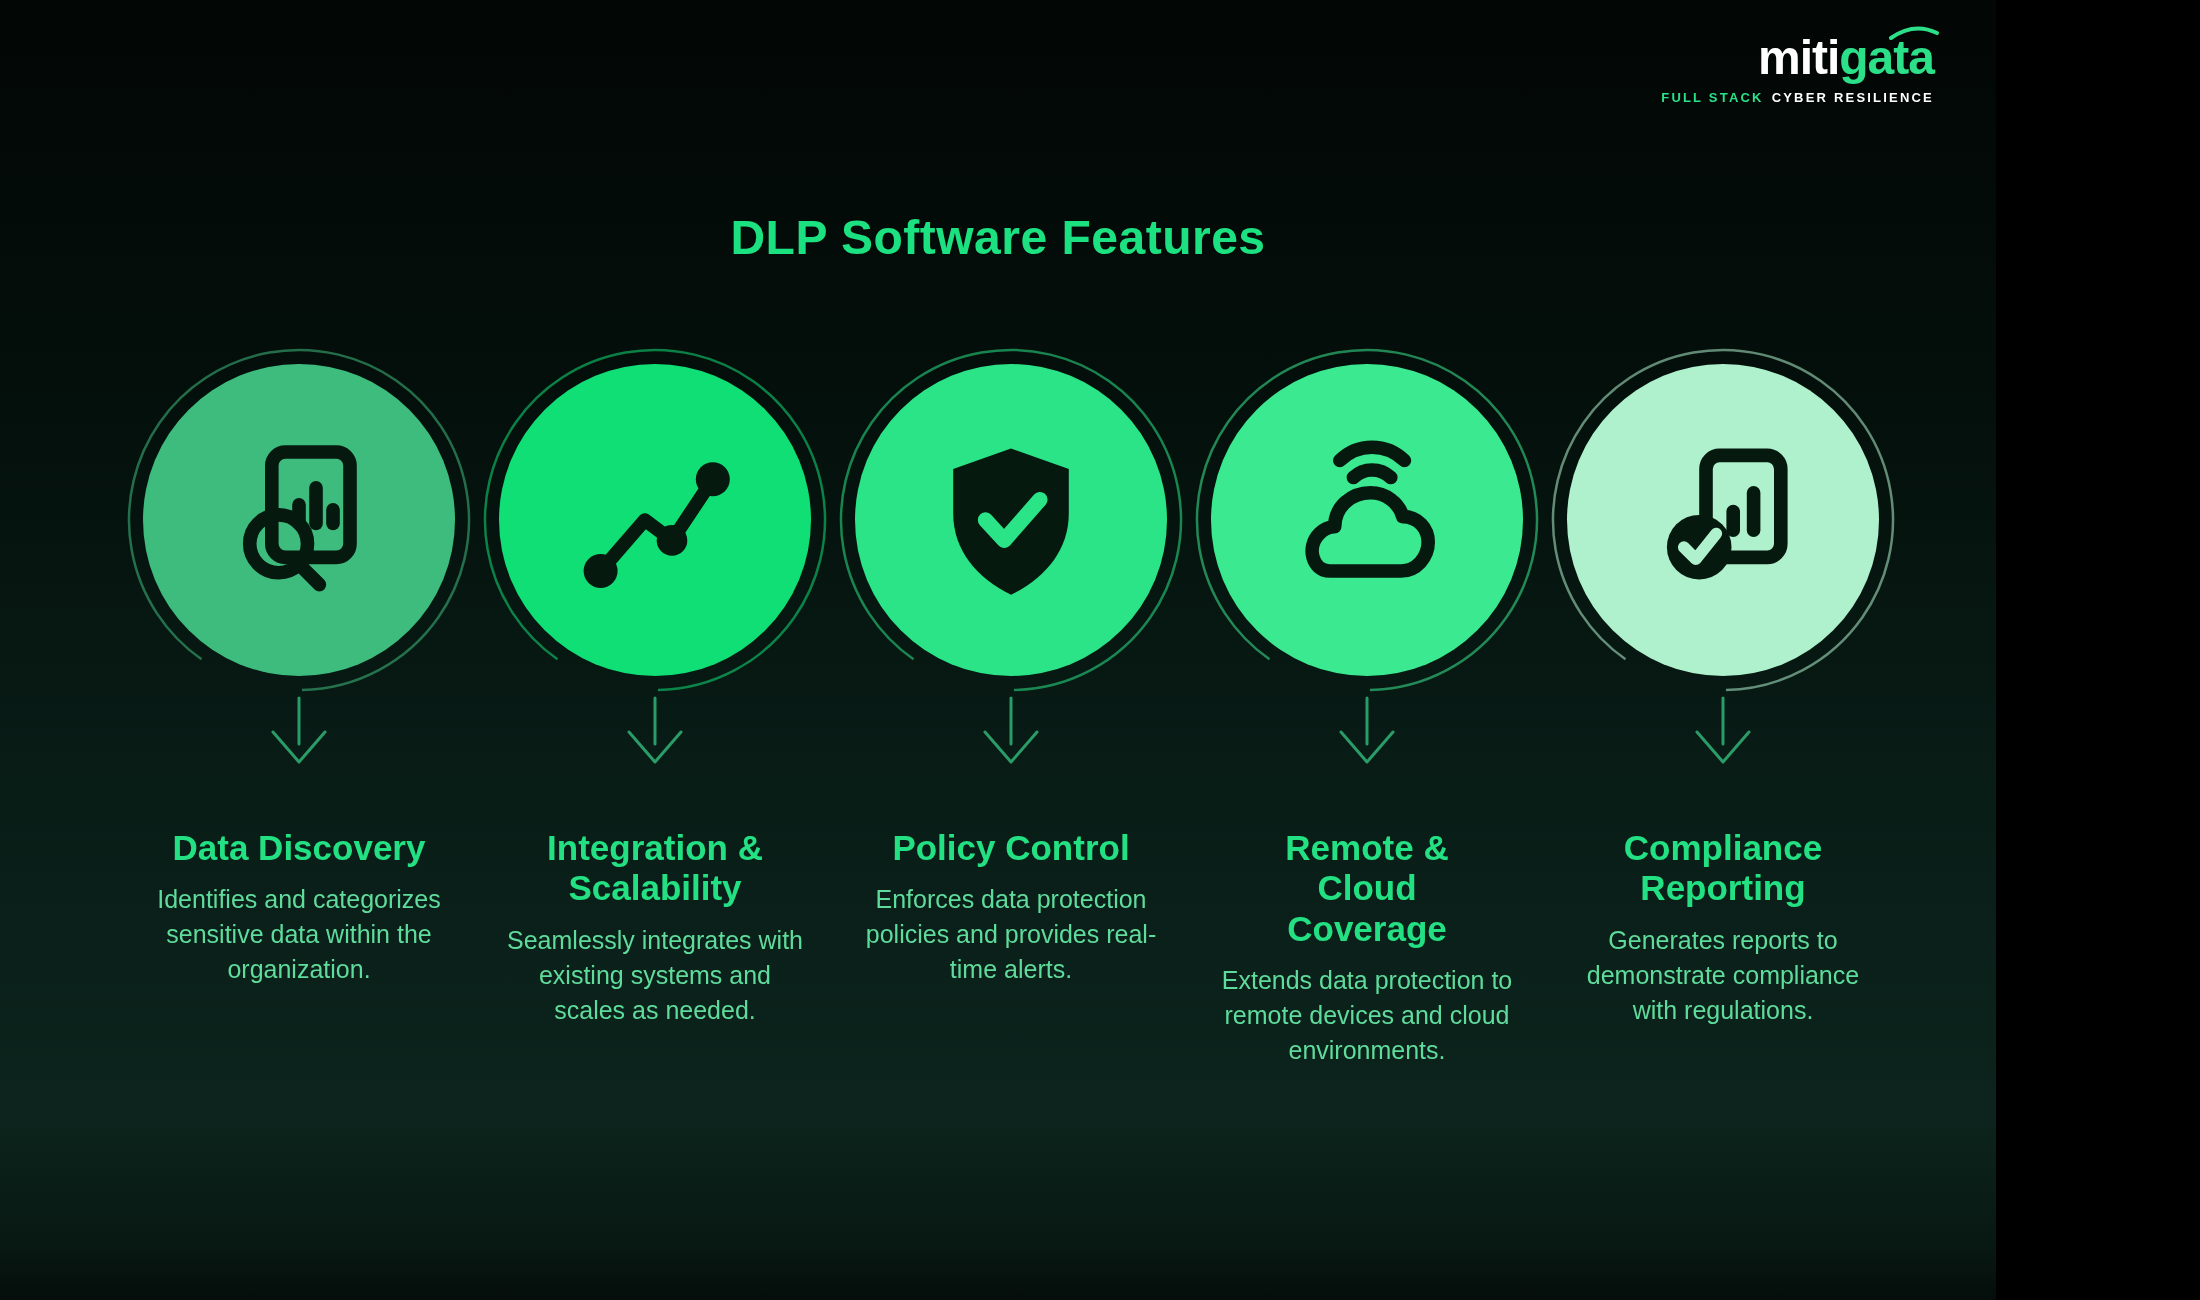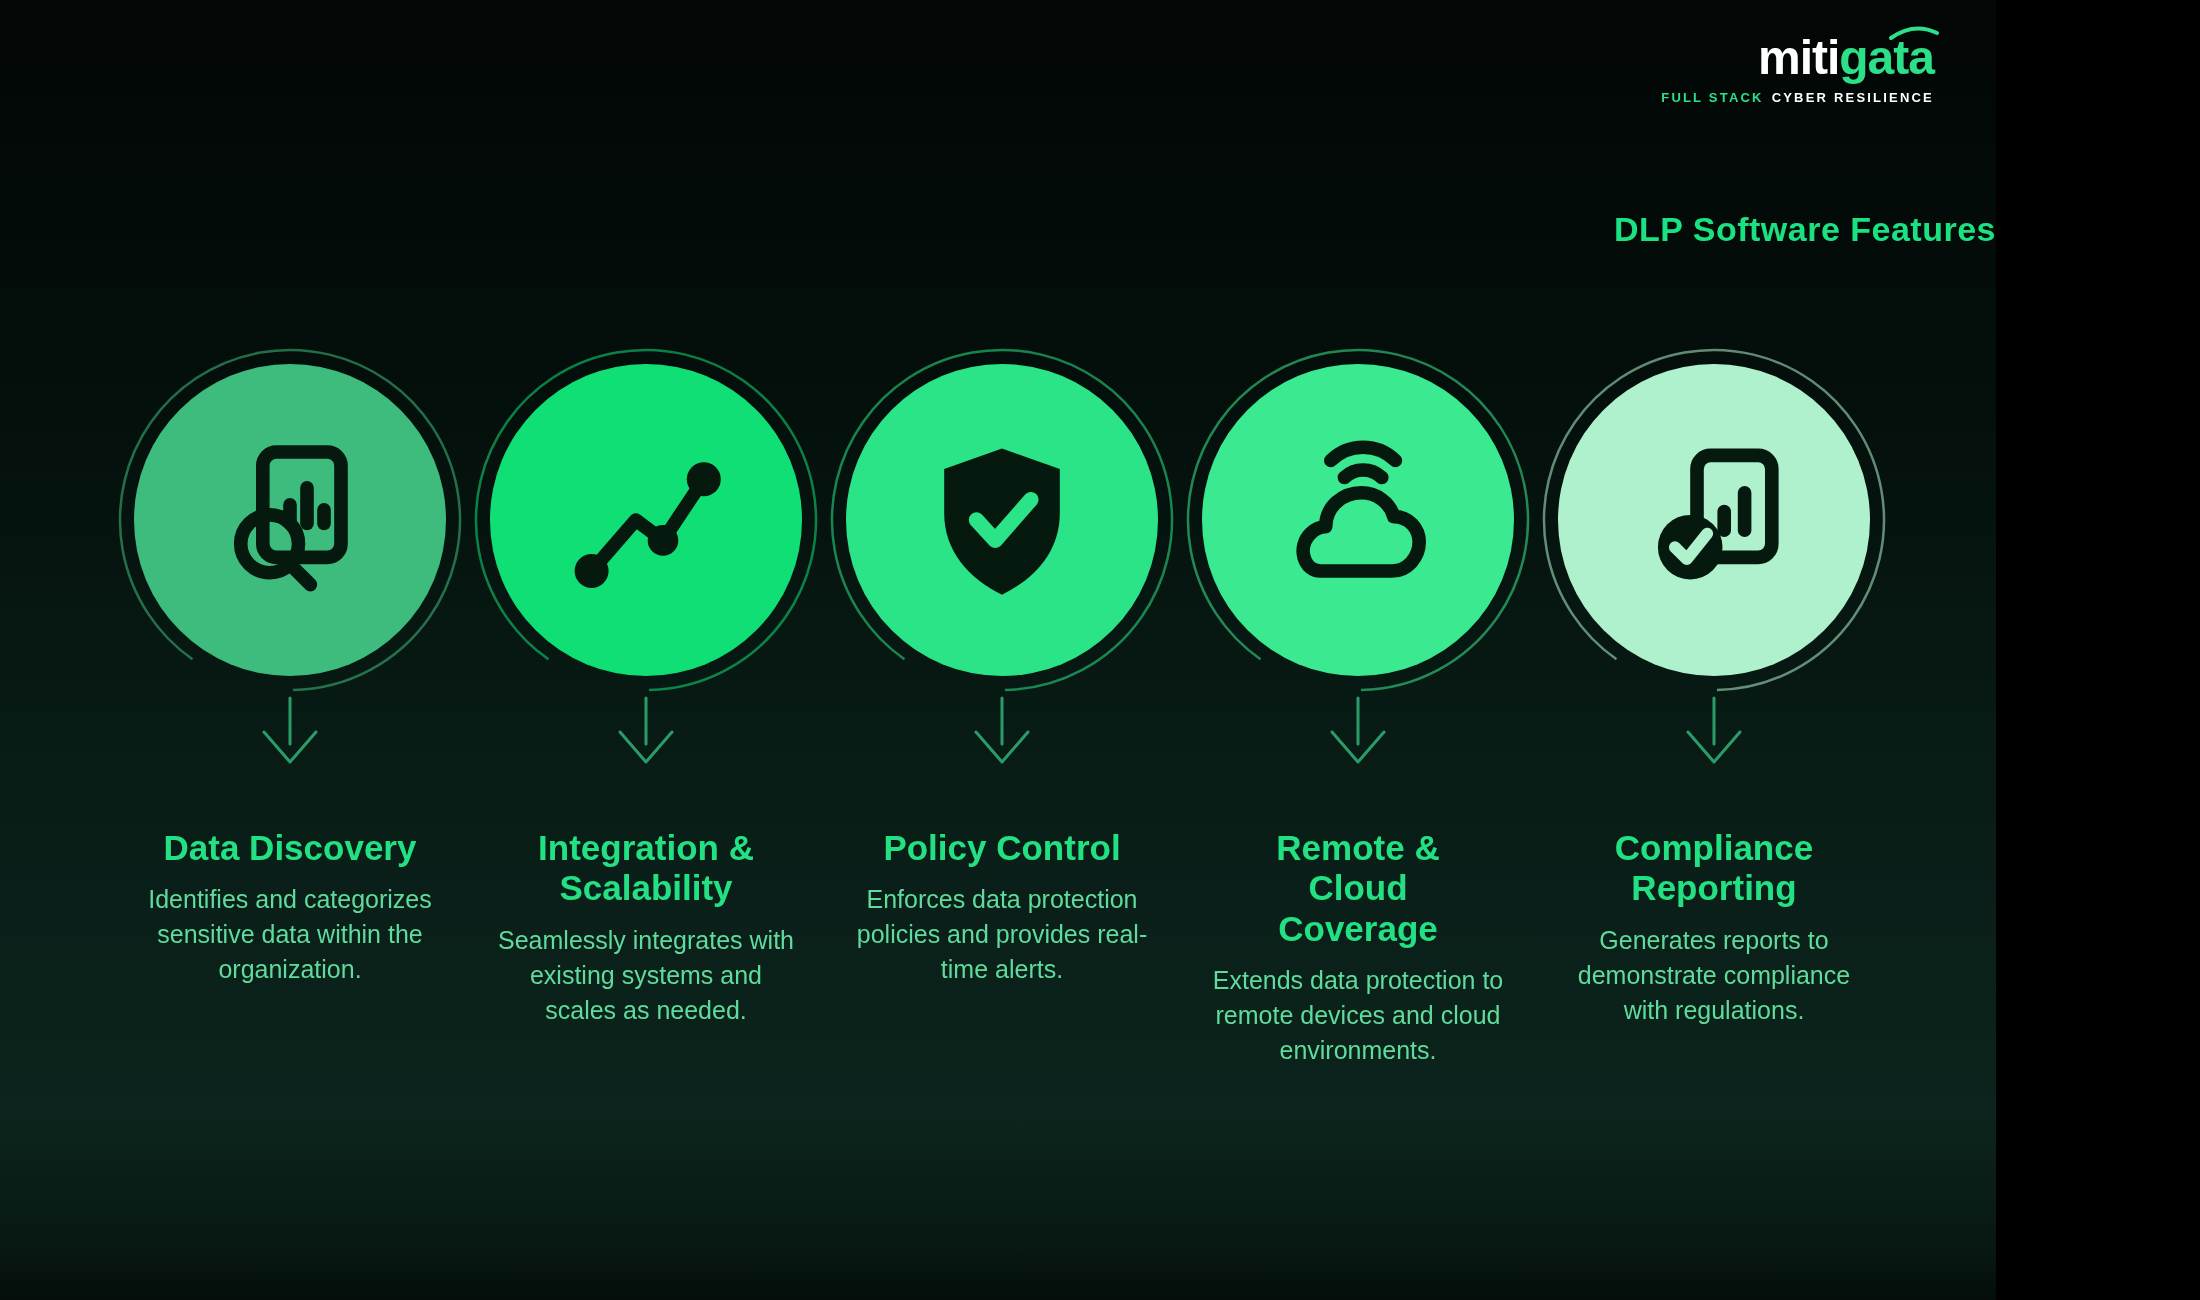--- a/index.html
+++ b/index.html
@@ -20,27 +20,27 @@
   .wm-white { color:#ffffff; }
   .wm-green { color:#2ce089; }
   .swoosh { position:absolute; top:-10px; right:-6px; }
   .tagline { margin-top:8px; font-size:13px; font-weight:bold; letter-spacing:2.2px; white-space:nowrap; }
   .tag-accent { color:#2ce089; }
   .tag-rest { color:#ffffff; margin-left:8px; }
 
   
   .page-title {
     position:absolute; top:210px; left:0; width:100%;
-    text-align:right; font-size:34px; font-weight:bold;
+    text-align:center; font-size:48px; font-weight:bold;
     color:#1ce180; letter-spacing:.5px;
   }
 
   
   .features {
-    position:absolute; top:348px; left:4px; width:100%;
+    position:absolute; top:348px; left:13px; width:100%;
     display:flex; justify-content:center;
   }
   .feature { width:356px; display:flex; flex-direction:column; align-items:center; text-align:center; }
   .fig { width:356px; height:436px; display:block; }
 
   .ring   { fill:none; stroke-width:2.5; opacity:.55; }
   .arrow  { fill:none; stroke:#2a9c68; stroke-width:3; stroke-linecap:round; stroke-linejoin:round; }
   .icon-stroke { fill:none; stroke:#06190f; stroke-width:8; stroke-linecap:round; stroke-linejoin:round; }
   .icon-fill   { fill:#06190f; }
 

